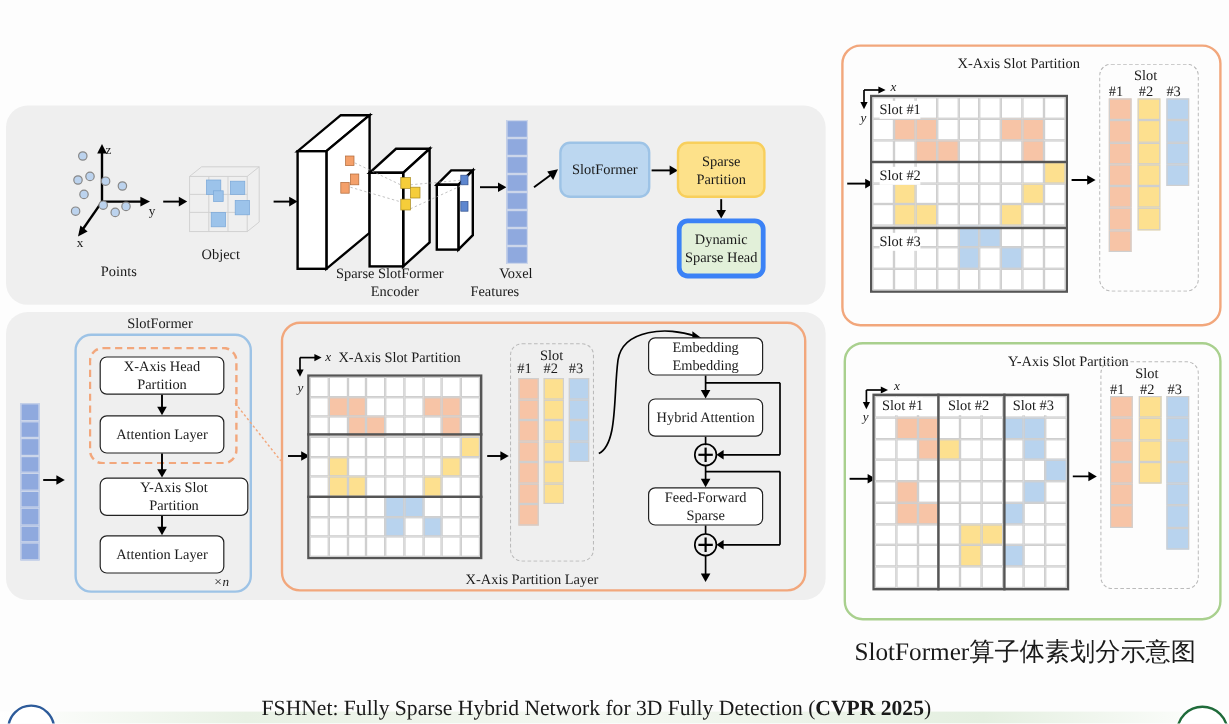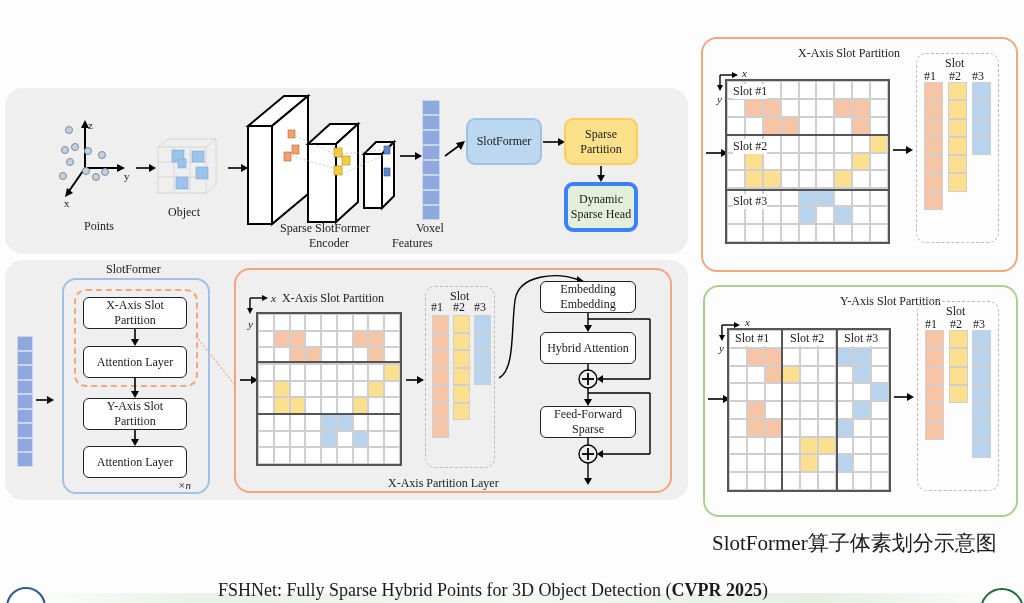--- a/index.html
+++ b/index.html
@@ -187,35 +187,35 @@
 </div>
 <svg style="left:36px;top:396px;" width="18" height="8">
     <line x1="0" y1="4" x2="12" y2="4" stroke="#000" stroke-width="1.6"></line>
     <polygon points="18,4 11,0 11,8" fill="#000"></polygon>
   </svg>
 
 <div class="abs" style="left:62px;top:278px;width:148px;height:216px;border:2.5px solid #9dc3e6;border-radius:14px;box-sizing:border-box;"></div>
 <div class="abs" style="left:74px;top:289px;width:124px;height:98px;border:2px dashed #f2a77c;border-radius:12px;box-sizing:border-box;"></div>
 
 <div class="box" style="left:83px;top:297px;width:104px;height:32px;flex-direction:column;">
-  <span>X-Axis Slot</span>
+  <span>X-Axis Head</span>
   <span>Partition</span>
 </div>
 <svg style="left:131px;top:329px;" width="8" height="17">
     <line x1="4" y1="0" x2="4" y2="11" stroke="#000" stroke-width="1.6"></line>
     <polygon points="4,17 0,10 8,10" fill="#000"></polygon>
   </svg>
 <div class="box" style="left:83px;top:346px;width:104px;height:32px;">
   <span>Attention Layer</span>
 </div>
 <svg style="left:131px;top:378px;" width="8" height="20">
     <line x1="4" y1="0" x2="4" y2="14" stroke="#000" stroke-width="1.6"></line>
     <polygon points="4,20 0,13 8,13" fill="#000"></polygon>
   </svg>
-<div class="box" style="left:83px;top:398px;width:104px;height:32px;flex-direction:column;">
+<div class="box" style="left:83px;top:398px;width:124px;height:32px;flex-direction:column;">
   <span>Y-Axis Slot</span>
   <span>Partition</span>
 </div>
 <svg style="left:131px;top:430px;" width="8" height="16">
     <line x1="4" y1="0" x2="4" y2="10" stroke="#000" stroke-width="1.6"></line>
     <polygon points="4,16 0,9 8,9" fill="#000"></polygon>
   </svg>
 <div class="box" style="left:83px;top:446px;width:104px;height:32px;">
   <span>Attention Layer</span>
 </div>
@@ -685,14 +685,14 @@
     <div class="slotcell" style="height: 18.3px; background: rgb(184, 211, 238);"></div>
     <div class="slotcell" style="height: 18.3px; background: rgb(184, 211, 238);"></div>
   </div>
 
 <span class="lbl" style="left:712px;top:530px;font-size:21px;line-height:26px;">SlotFormer算子体素划分示意图</span>
 
 <div class="abs" style="left:0;top:593px;width:1024px;height:10px;background:linear-gradient(90deg,#fff 0%,#e8f1e4 20%,#f4f8f2 50%,#e4efe0 80%,#fff 100%);"></div>
 <div class="abs" style="left:6px;top:587px;width:40px;height:40px;border-radius:50%;border:2px solid #2d5b9a;box-sizing:border-box;background:#fff;"></div>
 <div class="abs" style="left:980px;top:588px;width:44px;height:44px;border-radius:50%;border:2px solid #1f6b3a;box-sizing:border-box;background:#fff;"></div>
 <div class="lbl" style="left:218px;top:579px;font-size:18px;line-height:22px;">
-  <span>FSHNet: Fully Sparse Hybrid Points for 3D Object Detection (</span><b>CVPR 2025</b><span>)</span>
+  <span>FSHNet: Fully Sparse Hybrid Network for 3D Fully Detection (</span><b>CVPR 2025</b><span>)</span>
 </div>
 
 </body></html>

